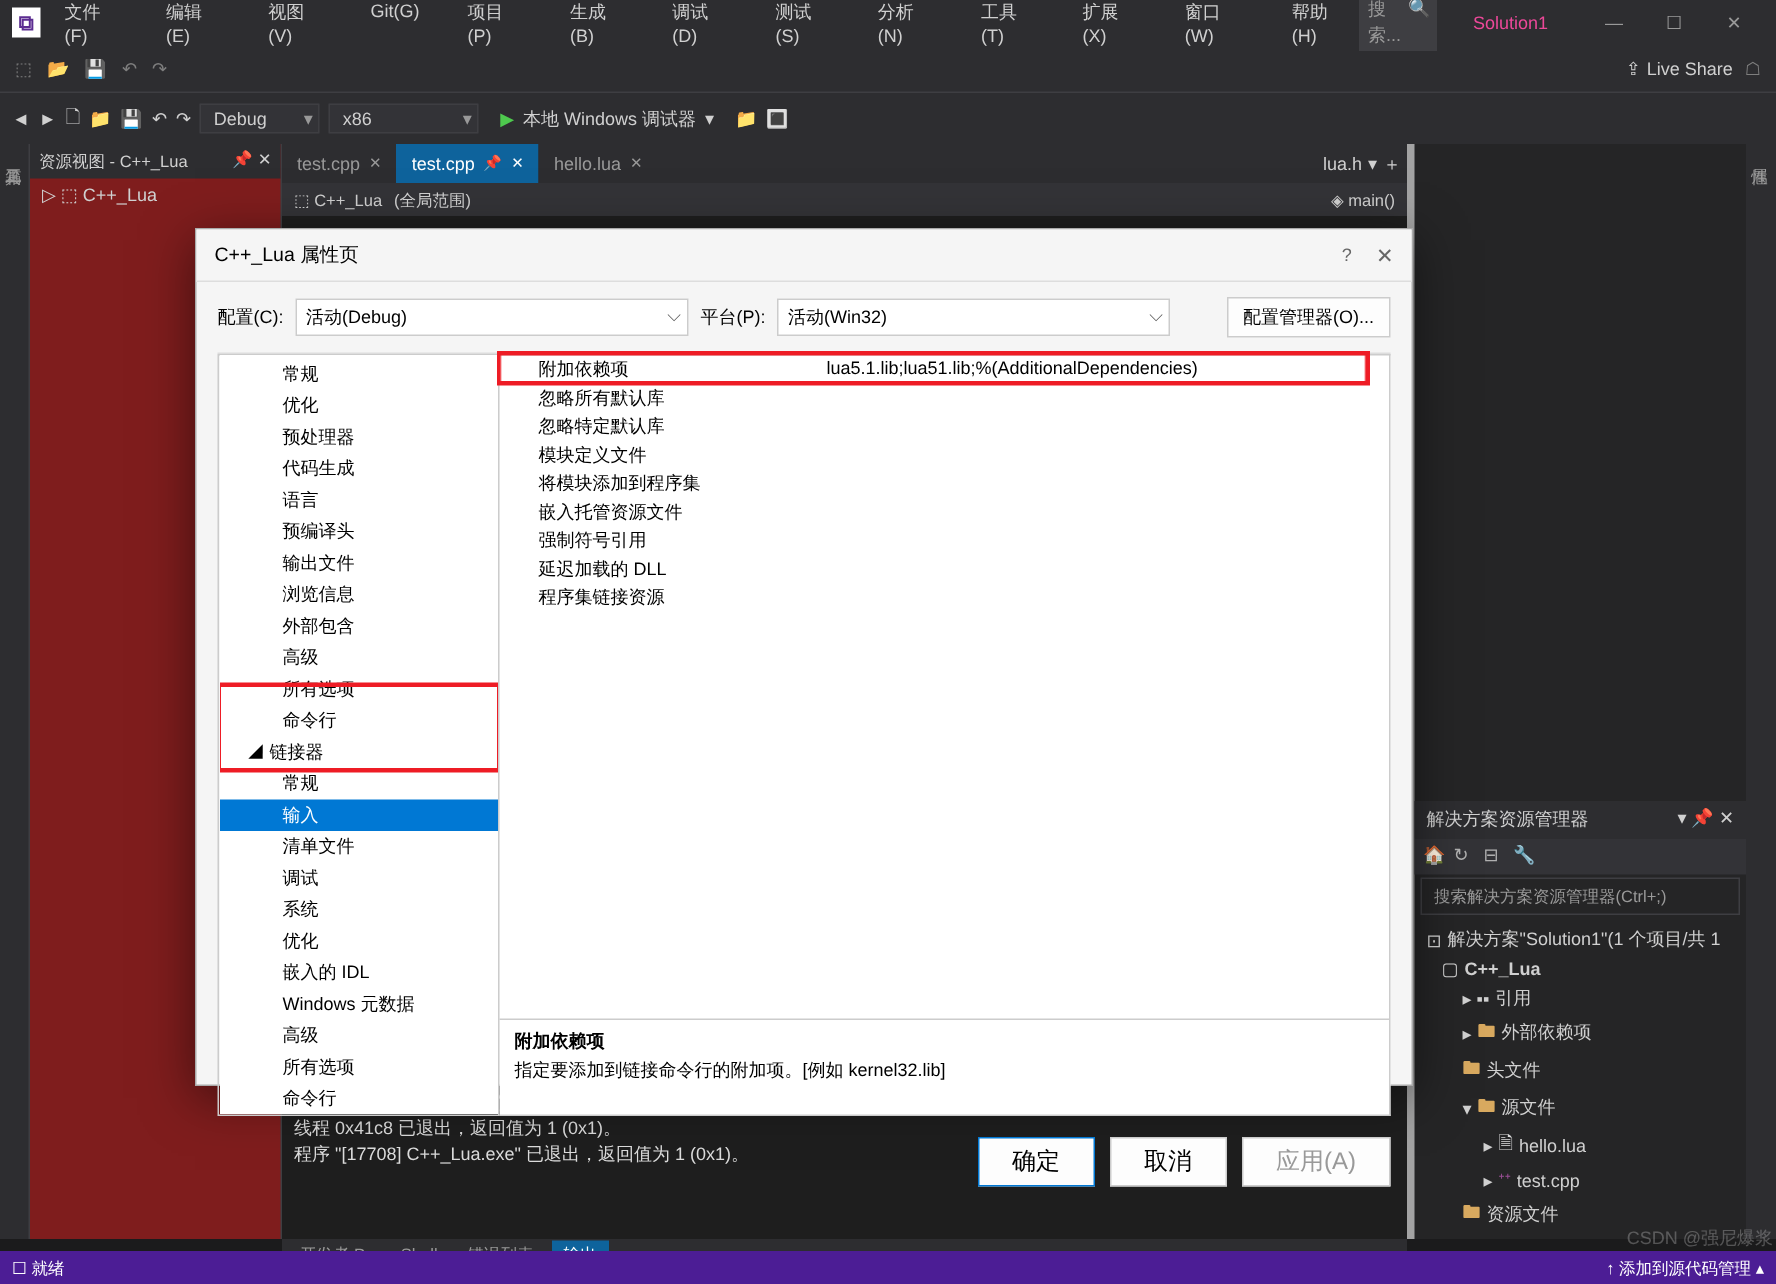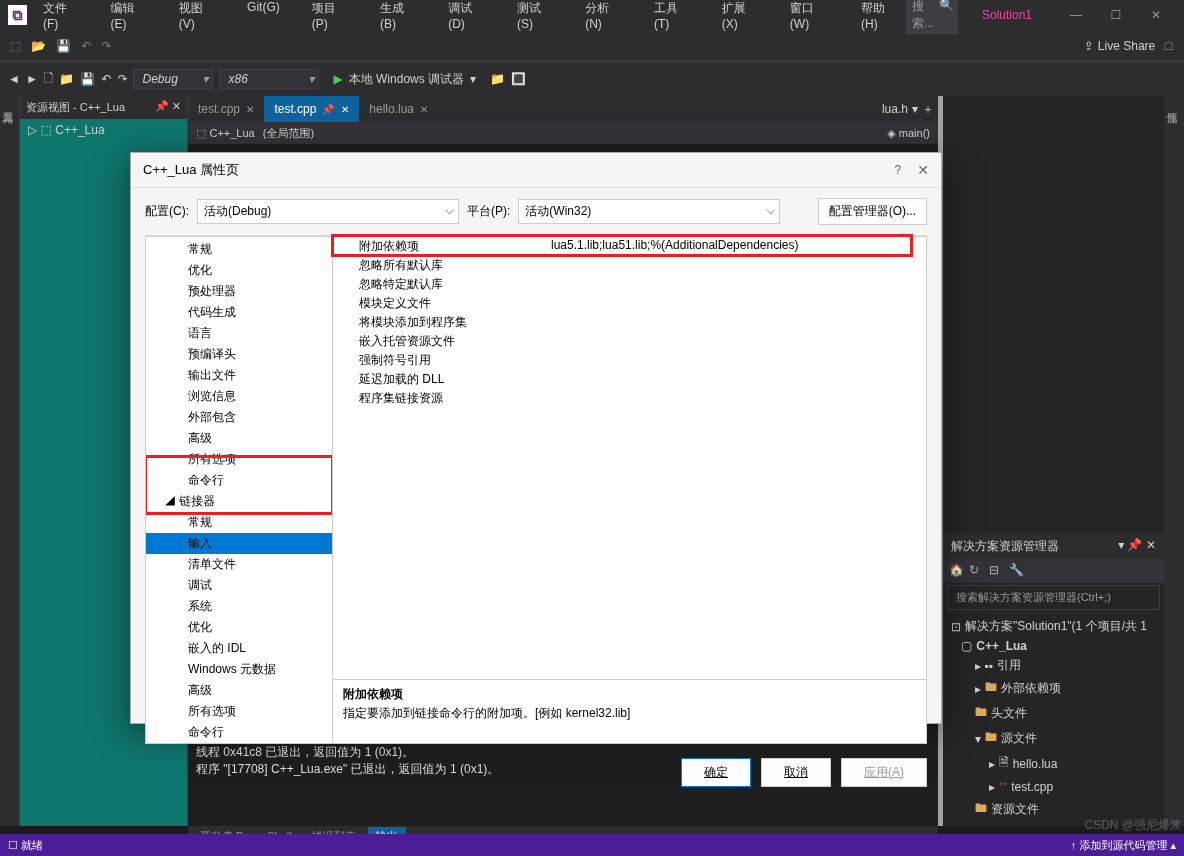--- a/index.html
+++ b/index.html
@@ -15,29 +15,29 @@
 .search-ico { position: absolute; right: 4px; top: 2px; }
 .solution-label { color: #ec4899; padding: 0 16px; }
 .win-btns { display: flex; }
 .win-btn { width: 40px; height: 24px; display: flex; align-items: center; justify-content: center; color: #999; }
 
 
 .toolbar { height: 32px; background: #2d2d30; display: flex; align-items: center; padding: 0 8px; gap: 6px; border-bottom: 1px solid #3e3e42; }
 .toolbar .ico { color: #7e7e7e; padding: 2px; }
 .live-share { color: #d0d0d0; display: flex; align-items: center; gap: 4px; margin-left: auto; }
 .toolbar2 { height: 34px; background: #2d2d30; display: flex; align-items: center; padding: 0 8px; gap: 6px; }
-.combo { background: #333337; border: 1px solid #3e3e42; padding: 2px 20px 2px 8px; color: #d0d0d0; position: relative; font-style: italic; }
+.combo { background: #333337; border: 1px solid #3e3e42; padding: 2px 20px 2px 8px; color: #d0d0d0; position: relative; }
 .combo::after { content: "▾"; position: absolute; right: 4px; color: #999; }
 .play-btn { display: flex; align-items: center; gap: 6px; color: #d0d0d0; padding: 2px 8px; }
 .play-btn .tri { color: #4ec94e; }
 
 
 .main { display: flex; height: calc(100% - 126px); }
 .left-bar { width: 20px; background: #2d2d30; writing-mode: vertical-lr; padding-top: 8px; font-size: 11px; color: #999; border-right: 1px solid #3e3e42; }
-.left-pane { width: 168px; background: #0f766e; border-right: 1px solid #3e3e42; }
+.left-pane { width: 168px; background: #7f1d1d; border-right: 1px solid #3e3e42; }
 .left-pane .pane-title { background: #2d2d30; padding: 4px 6px; font-size: 11px; display: flex; justify-content: space-between; }
 .left-pane .pane-row { padding: 4px 8px; font-size: 12px; color: #d0d0d0; }
 .center { flex: 1; display: flex; flex-direction: column; background: #1e1e1e; }
 .tabs { display: flex; background: #2d2d30; height: 26px; }
 .tab { padding: 4px 10px; background: #2d2d30; color: #999; display: flex; align-items: center; gap: 6px; }
 .tab.active { background: #0e639c; color: #fff; }
 .tab .pin, .tab .x { font-size: 10px; }
 .tabs-right { margin-left: auto; display: flex; align-items: center; padding-right: 4px; gap: 4px; }
 .context-bar { background: #333337; height: 22px; display: flex; align-items: center; padding: 0 8px; gap: 8px; font-size: 11px; }
 .context-box { flex: 1; }
@@ -79,35 +79,35 @@
 .dlg-combo { border: 1px solid #ccc; background: #fff; padding: 3px 20px 3px 6px; font-size: 12px; position: relative; }
 .dlg-combo::after { content: "⌵"; position: absolute; right: 4px; top: 3px; color: #555; }
 .cfg-combo { width: 262px; }
 .plat-combo { width: 262px; }
 .cfg-mgr-btn { border: 1px solid #ccc; background: #fdfdfd; padding: 4px 10px; font-size: 12px; margin-left: auto; }
 
 .dlg-body { flex: 1; display: flex; border-top: 1px solid #ddd; margin: 0 14px; }
 .dlg-tree { width: 188px; border: 1px solid #ccc; background: #fff; overflow-y: auto; font-size: 12px; padding-top: 2px; position: relative; }
 .dlg-tree-item { padding: 2px 4px 2px 42px; cursor: default; }
 .dlg-tree-item.lvl0 { padding-left: 18px; }
-.dlg-tree-item.sel { background: #0078d4; color: #000000; }
+.dlg-tree-item.sel { background: #0078d4; color: #ffffff; }
 .redbox-tree { position: absolute; border: 3px solid #ee1c25; left: -2px; top: 218px; width: 190px; height: 60px; pointer-events: none; }
 
 .dlg-grid { flex: 1; border: 1px solid #ccc; border-left: none; background: #fff; display: flex; flex-direction: column; }
 .grid-rows { flex: 1; font-size: 12px; position: relative; }
 .grid-row { display: flex; padding: 1px 0; }
 .grid-row .k { width: 214px; padding-left: 26px; }
 .grid-row .v { flex: 1; padding-left: 4px; }
 .redbox-grid { position: absolute; border: 3px solid #ee1c25; left: -2px; top: -3px; width: 582px; height: 23px; pointer-events: none; }
 
 .grid-desc { border-top: 1px solid #ccc; padding: 6px 10px; font-size: 12px; height: 64px; }
 .grid-desc .dt { font-weight: bold; margin-bottom: 2px; }
 
 .dlg-buttons { padding: 14px; display: flex; justify-content: flex-end; gap: 10px; }
-.dlg-btn { border: 1px solid #ccc; background: #fdfdfd; padding: 5px 22px; font-size: 12px; text-decoration: underline; }
+.dlg-btn { border: 1px solid #ccc; background: #fdfdfd; padding: 5px 22px; font-size: 16px; }
 .dlg-btn.primary { border: 1px solid #0078d4; }
 .dlg-btn.disabled { color: #999; }
 
 .watermark { position: absolute; right: 2px; bottom: 22px; color: rgba(255,255,255,0.25); font-size: 12px; }
 </style>
 </head>
 <body>
 
 <div class="titlebar">
   <div class="vs-logo">⧉</div>

